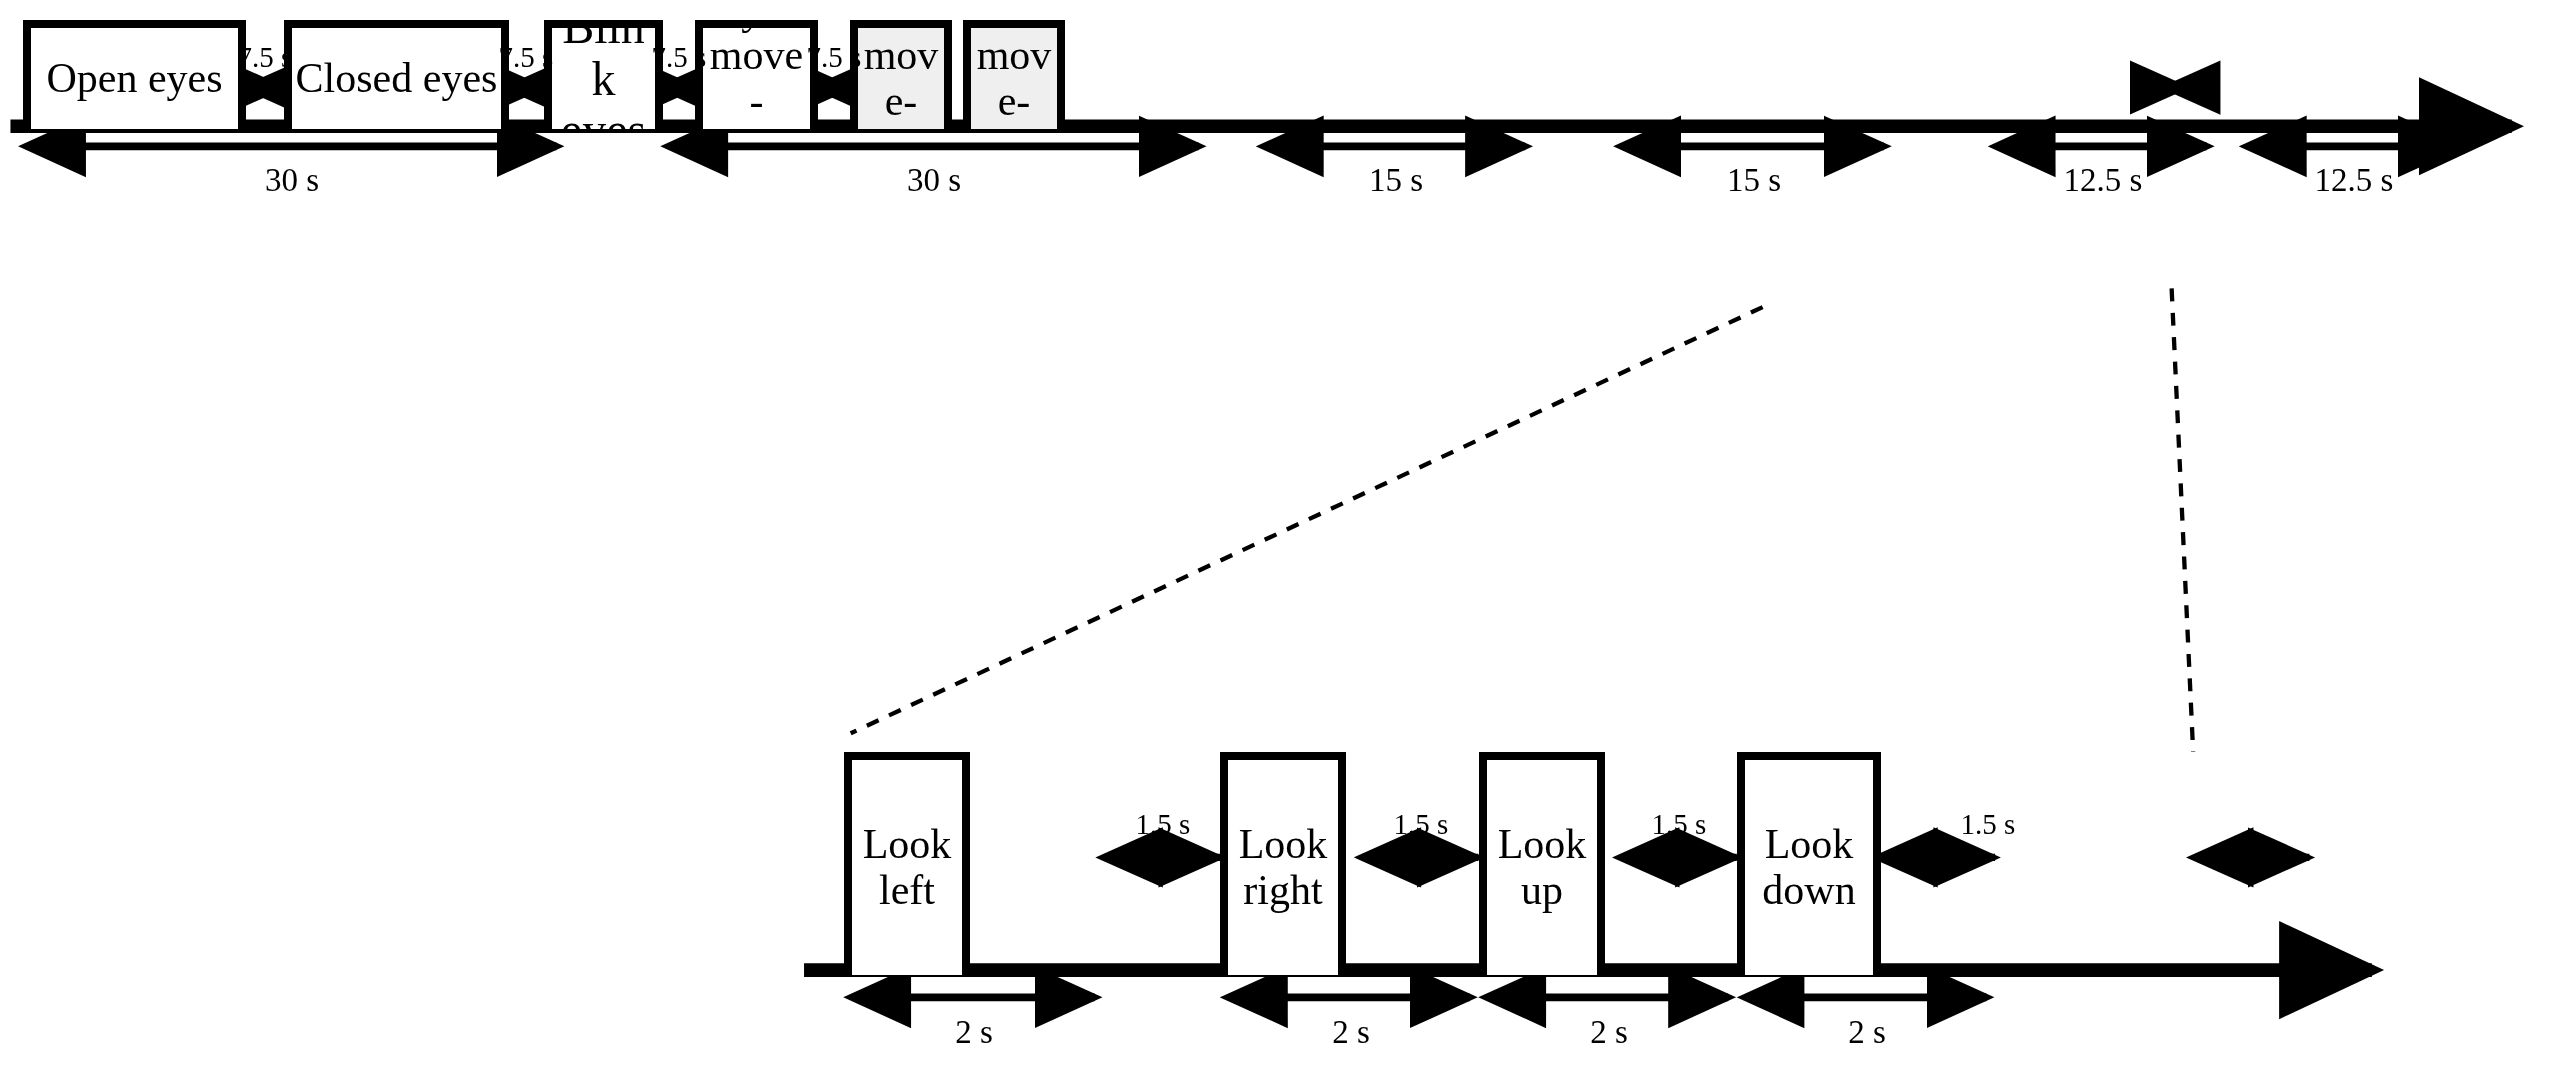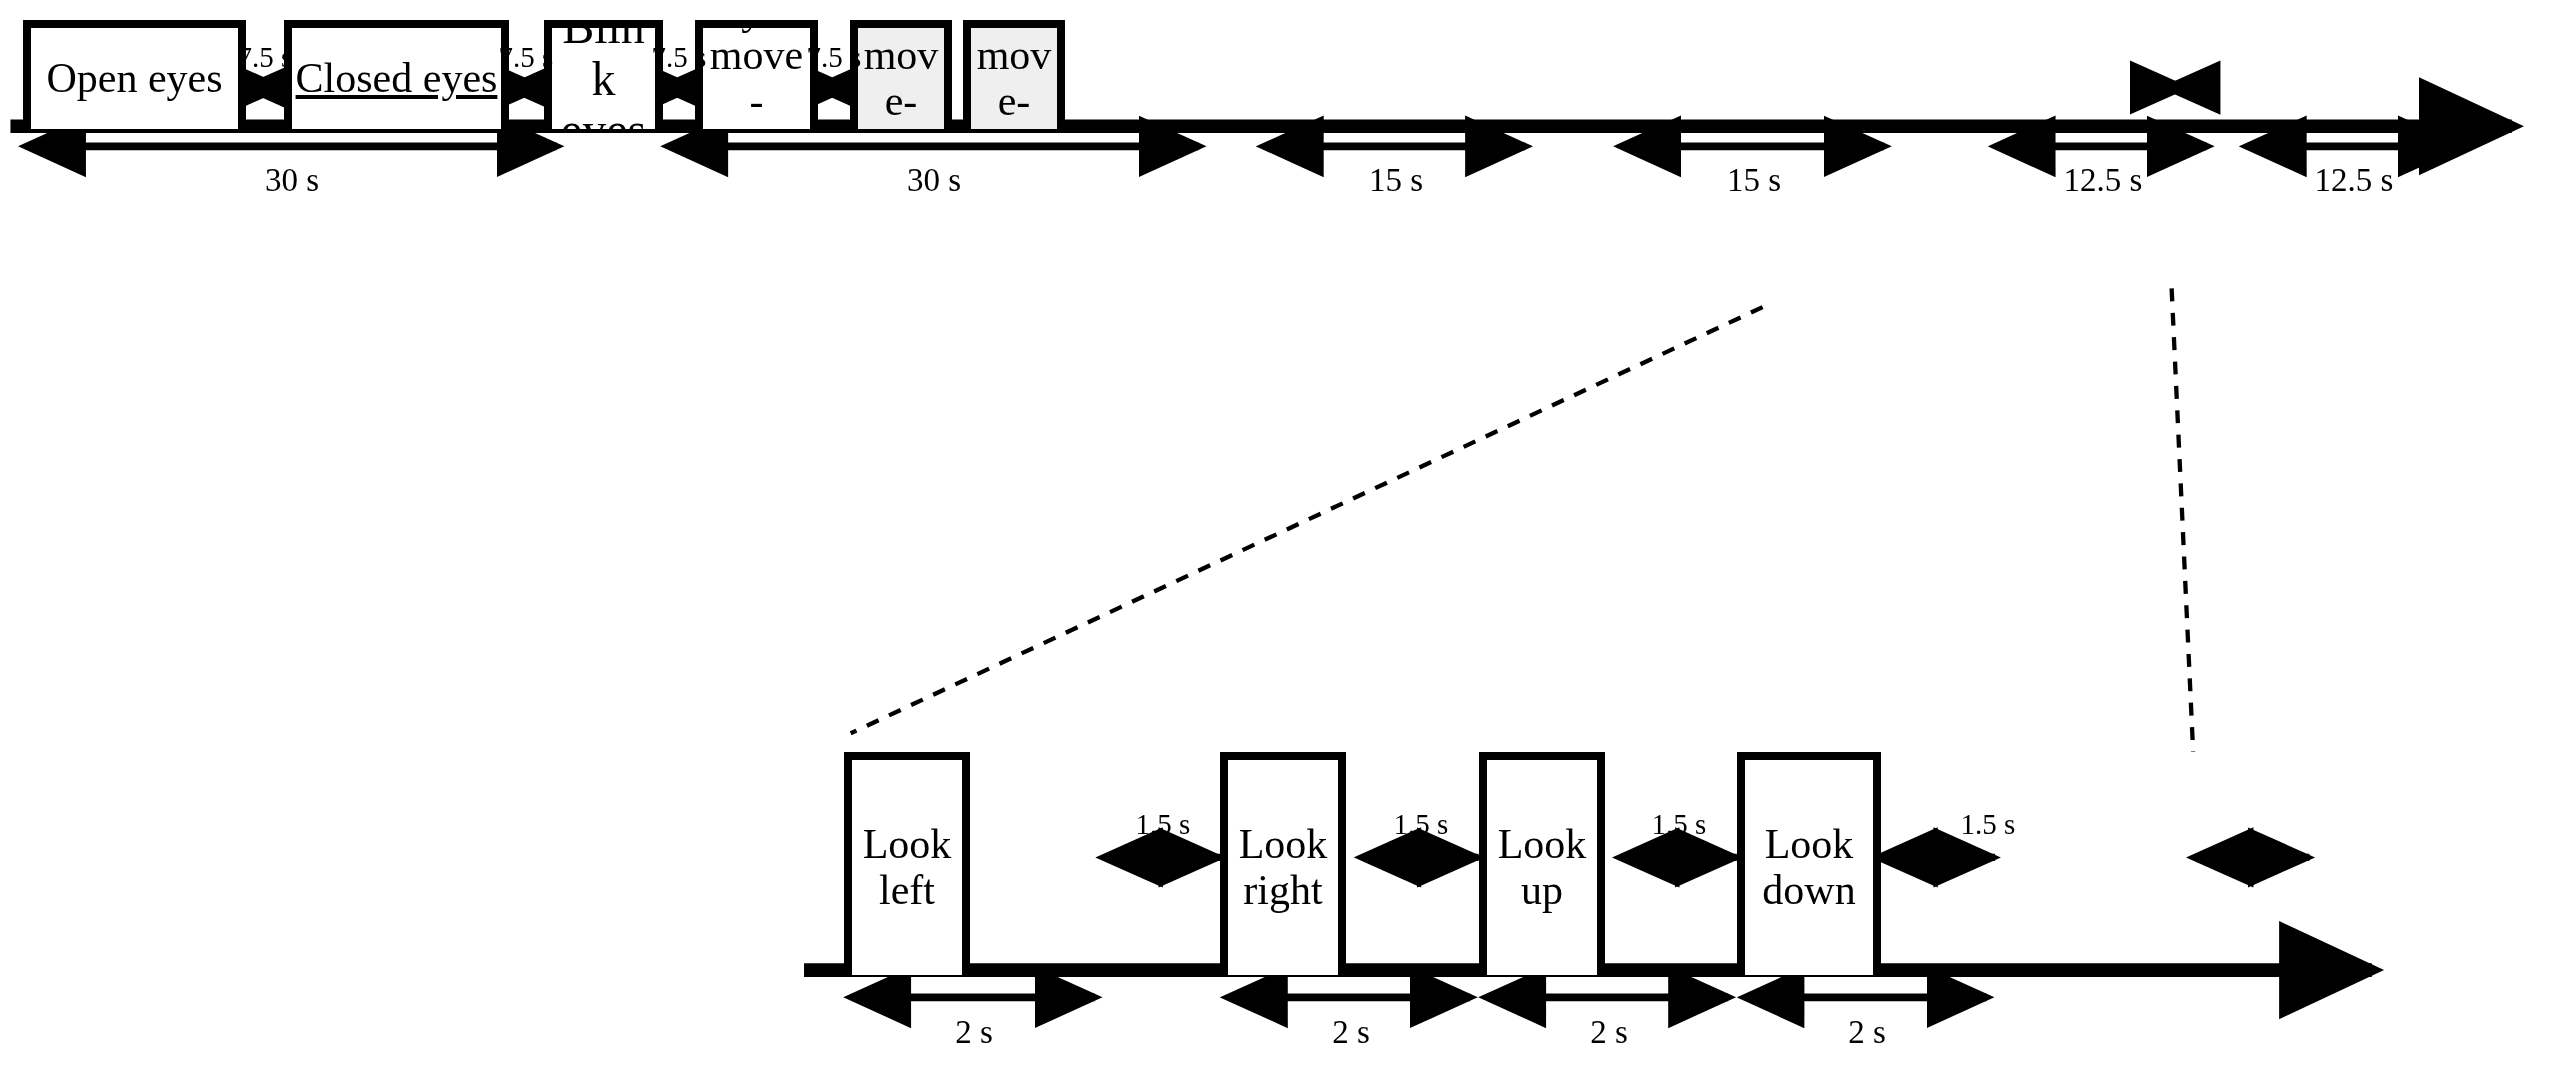--- a/index.html
+++ b/index.html
@@ -124,21 +124,21 @@
       <line x1="1715" y1="1390" x2="2048" y2="1390" stroke="#000" stroke-width="11" marker-start="url(#ah-l)" marker-end="url(#ah-r)"></line>
       <line x1="2075" y1="1390" x2="2408" y2="1390" stroke="#000" stroke-width="11" marker-start="url(#ah-l)" marker-end="url(#ah-r)"></line>
       <line x1="2435" y1="1390" x2="2768" y2="1390" stroke="#000" stroke-width="11" marker-start="url(#ah-l)" marker-end="url(#ah-r)"></line>
     </g>
   </svg>
 
   <div class="phase-box" style="left:23px;  top:20px; width:223px;  height:109px; font-size:42px;">
     <span class="phase-label">Open eyes</span>
   </div>
 
-  <div class="phase-box" style="left:284px; top:20px; width:225px;  height:109px; font-size:42px;text-decoration:underline;">
+  <div class="phase-box" style="left:284px; top:20px; width:225px;  height:109px; font-size:42px;">
     <span class="phase-label">Closed eyes</span>
   </div>
 
   <div class="phase-box" style="left:544px; top:20px; width:119px;  height:109px; font-size:48px;">
     <span class="phase-label">Blink
 eyes</span>
   </div>
 
   <div class="phase-box" style="left:695px; top:20px; width:123px;  height:109px; font-size:42px;">
     <span class="phase-label">Eyes

